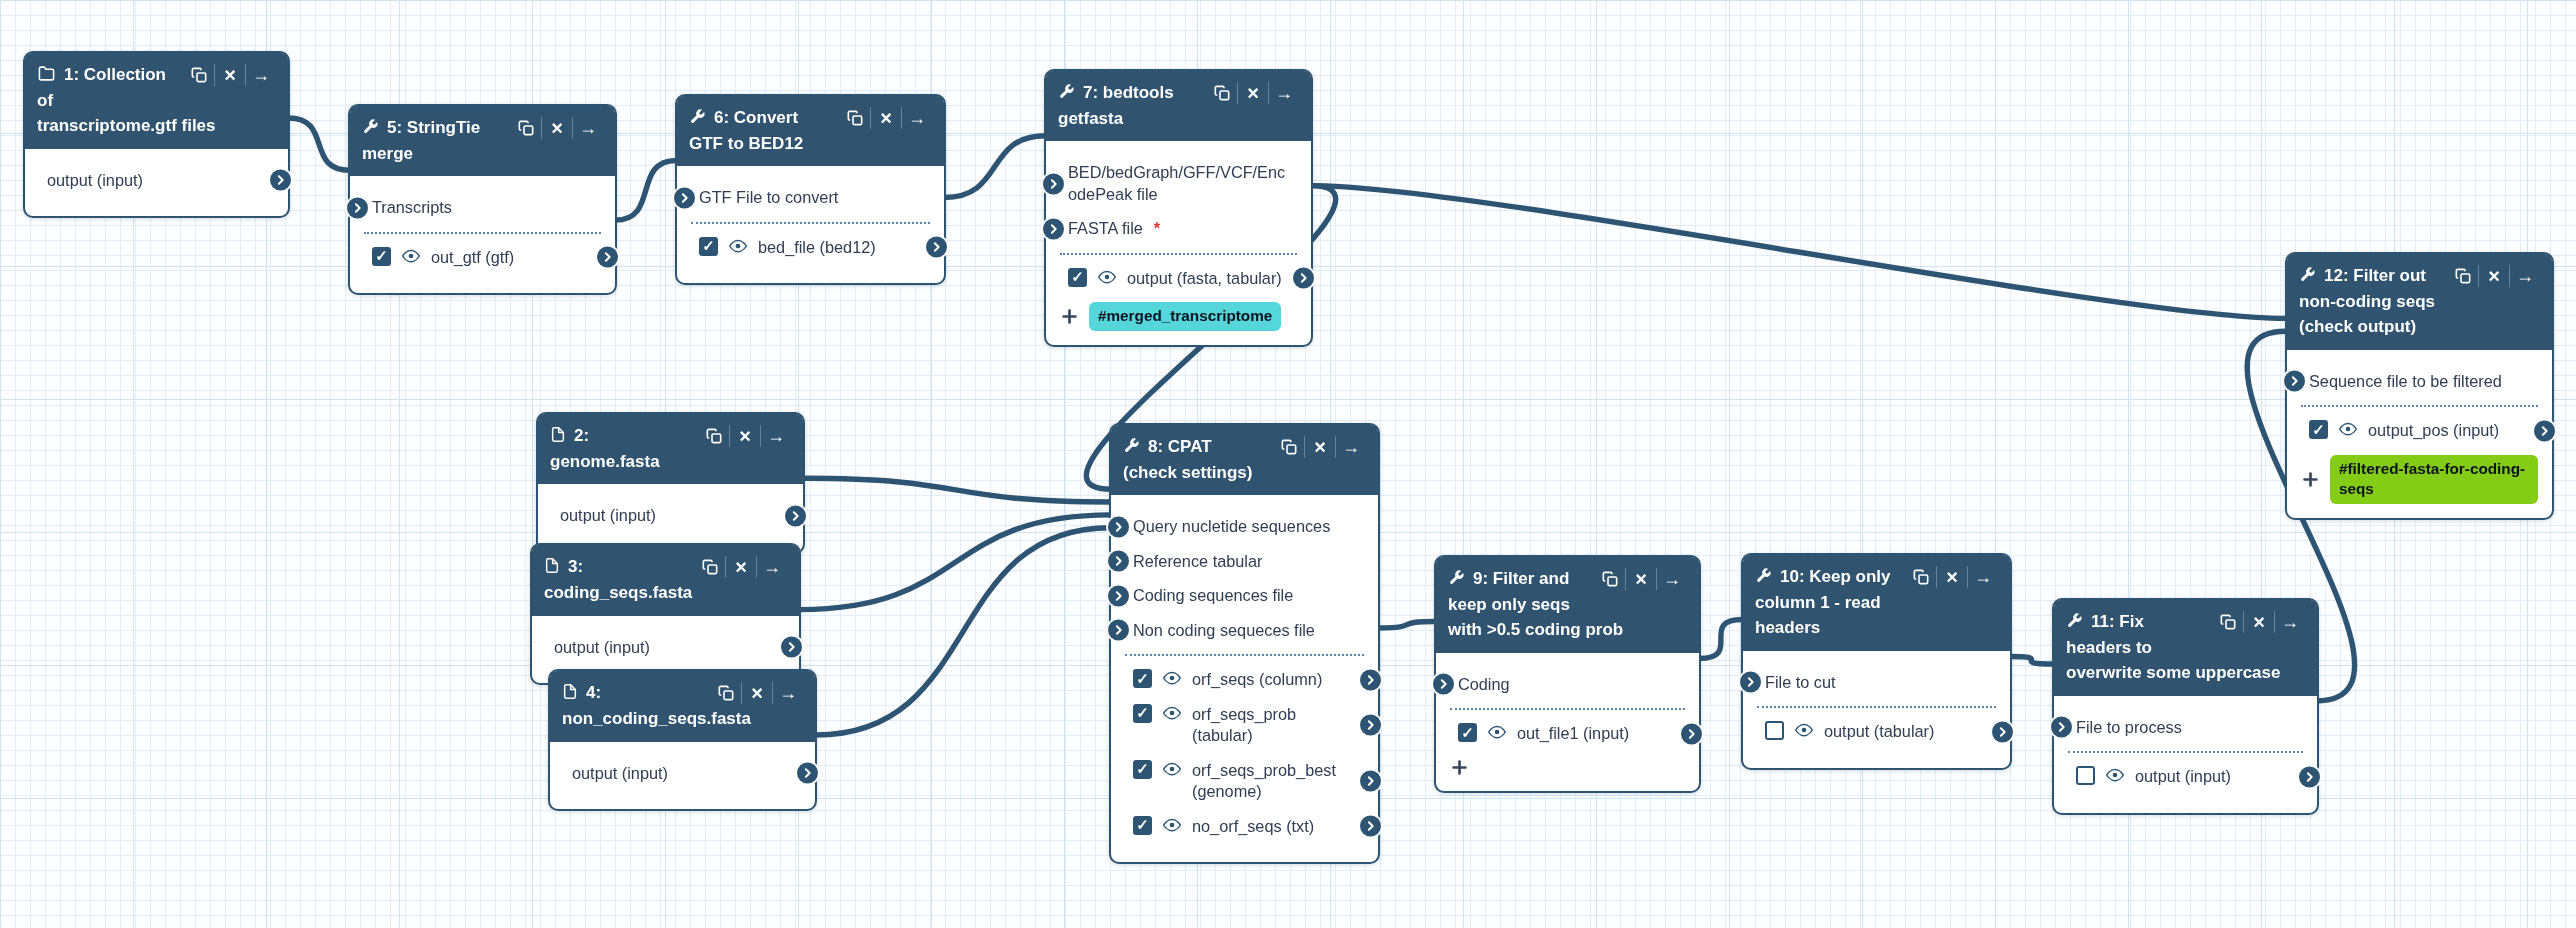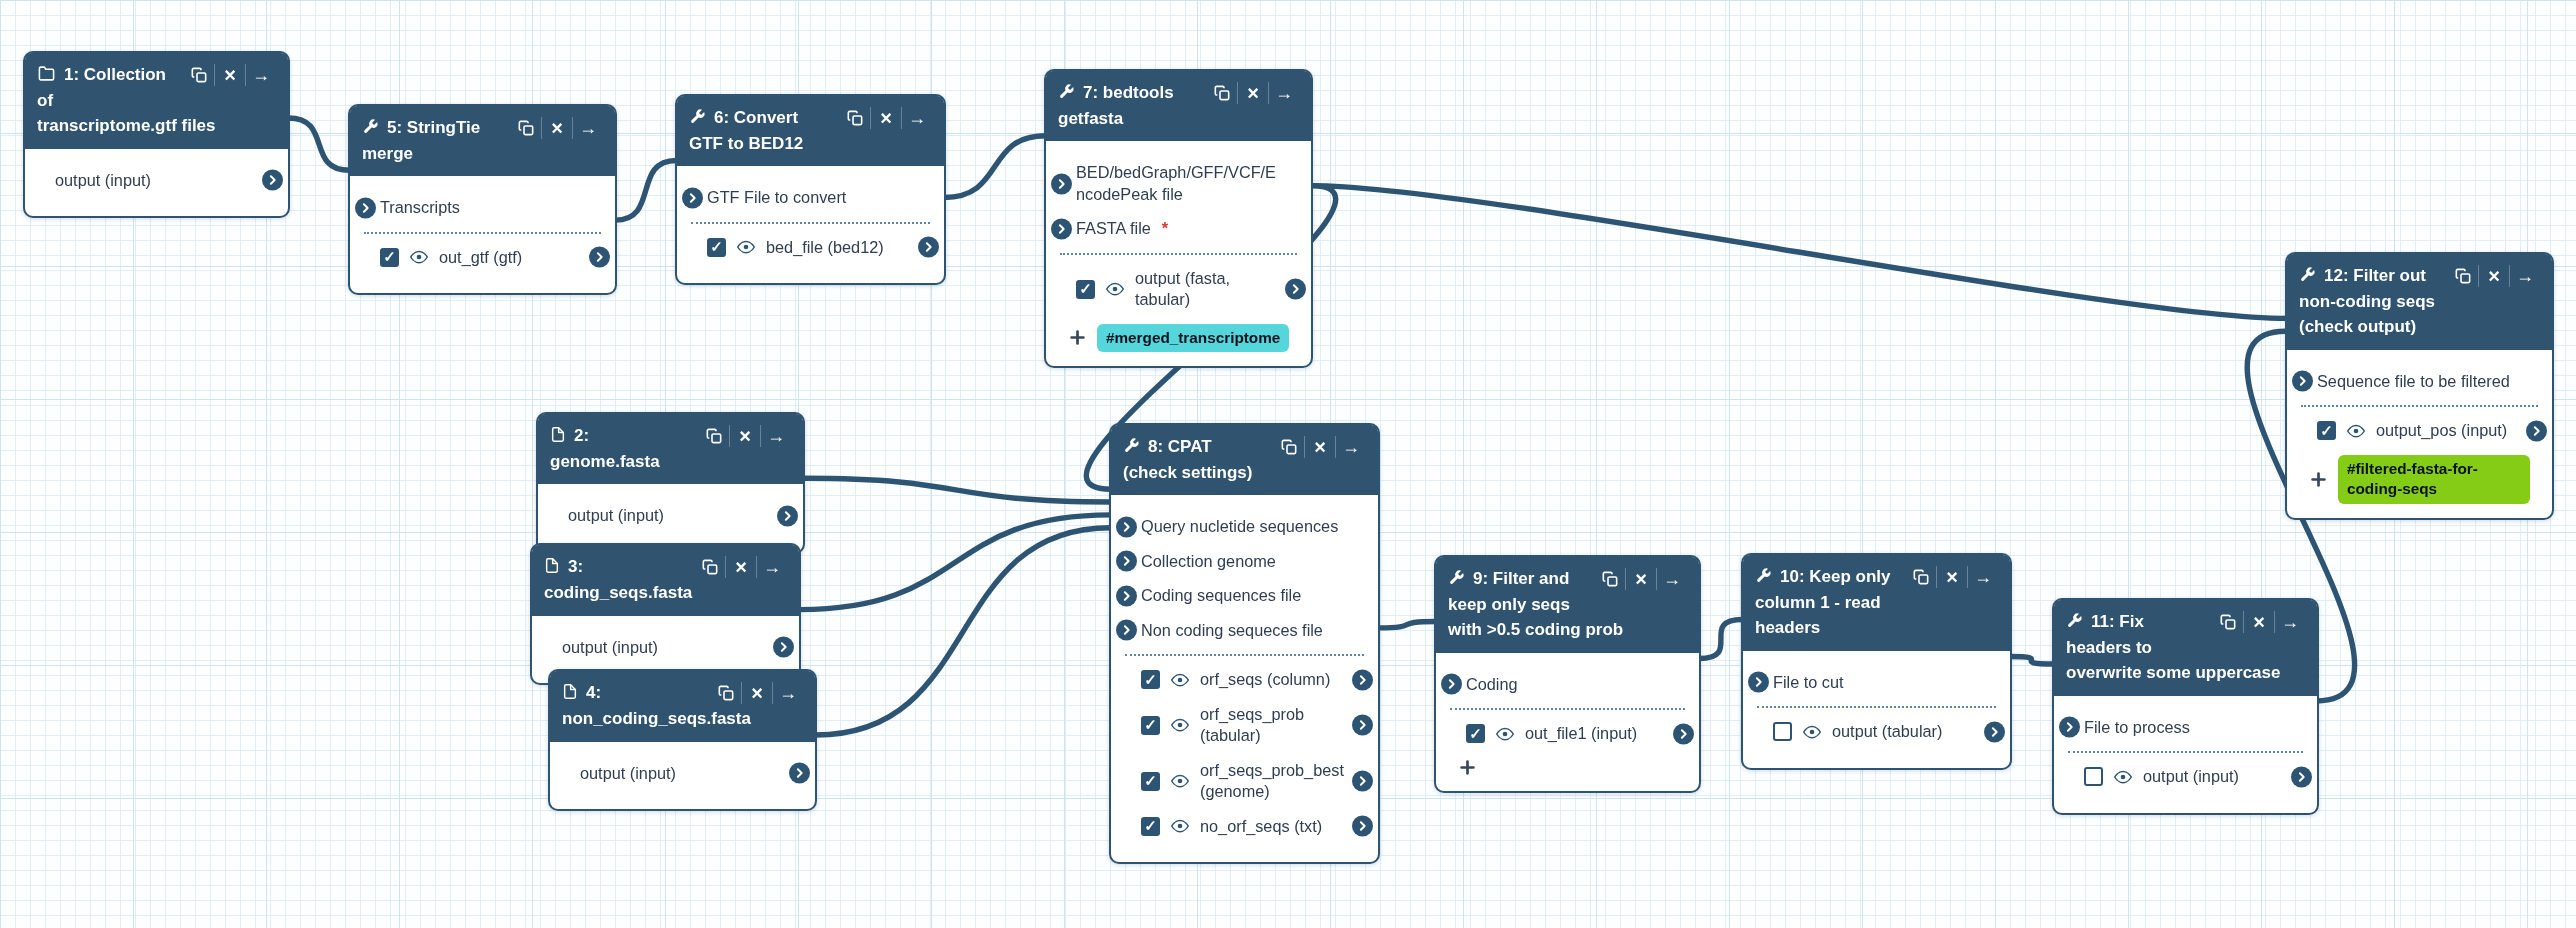--- a/index.html
+++ b/index.html
@@ -29,39 +29,39 @@
   .head{
     background:var(--header-bg); color:#fff; font-weight:bold; font-size:17px;
     line-height:1.5; padding:9px 12px 10px; border-radius:7px 7px 0 0; cursor:move;
   }
   .actions{float:right; display:flex; align-items:center; margin-left:8px; height:26px;}
   .actions .act{display:flex;align-items:center;justify-content:center;width:30px;height:22px;cursor:pointer;color:#fff;}
   .actions .act + .act{border-left:1px solid rgba(255,255,255,.28);}
   .actions .glyph{font-size:20px;font-weight:bold;line-height:1;}
   .t-icon{display:inline-block;vertical-align:-2px;margin-right:8px;}
   .body{padding:8px 14px 12px; font-size:16.3px; color:var(--body-text);}
-  .row{position:relative; margin:13px 16px; display:flex; align-items:center; gap:9px; line-height:1.32;}
+  .row{position:relative; margin:13px 8px; display:flex; align-items:flex-start; gap:9px; line-height:1.32;}
   .row .lbl{overflow-wrap:anywhere;}
   .req{color:var(--required); font-weight:bold; margin-left:2px;}
   .sep{border-top:2px dotted #5b84a8; margin:12px 0 10px; height:0;}
   .conn{
     position:absolute; width:21px; height:21px; border-radius:50%;
     background:var(--edge); box-shadow:0 0 0 2px rgba(255,255,255,.95);
     top:50%; transform:translateY(-50%);
     display:flex; align-items:center; justify-content:center; cursor:crosshair; z-index:3;
   }
   .conn.in{left:-25px;} .conn.out{right:-25px;}
   .cbx{
     width:19px; height:19px; flex:none; border:2px solid var(--node-border); border-radius:3px;
     background:#fff; display:flex; align-items:center; justify-content:center; cursor:pointer;
     font-size:15px; font-weight:bold; color:#fff; box-sizing:border-box;
   }
   .cbx.checked{background:var(--node-border);}
   .eye{flex:none; display:flex; cursor:pointer;}
-  .tag-row{position:relative; margin:6px 8px 2px; display:flex; align-items:center; gap:10px;}
+  .tag-row{position:relative; margin:6px 0 2px; display:flex; align-items:center; gap:10px;}
   .tag-row.clip{margin-right:-16px; overflow:hidden;}
   .tag-row.clip .chip{white-space:nowrap; flex:none;}
   .plus{flex:none; display:flex;}
   .chip{
     font-weight:bold; font-size:15.3px; color:#0b1320; padding:4px 9px;
     border-radius:6px; line-height:1.35; overflow-wrap:anywhere; cursor:text;
   }
 </style>
 </head>
 <body>
@@ -408,21 +408,21 @@
             </svg>
           </span>
           <span class="lbl">Query nucletide sequences</span>
         </div>
         <div class="row">
           <span class="conn in">
             <svg width="13" height="13" viewBox="0 0 24 24">
               <polyline points="9 5 16 12 9 19" fill="none" stroke="#fff" stroke-width="3.6" stroke-linecap="round" stroke-linejoin="round"></polyline>
             </svg>
           </span>
-          <span class="lbl">Collection genome</span>
+          <span class="lbl">Reference tabular</span>
         </div>
         <div class="row">
           <span class="conn in">
             <svg width="13" height="13" viewBox="0 0 24 24">
               <polyline points="9 5 16 12 9 19" fill="none" stroke="#fff" stroke-width="3.6" stroke-linecap="round" stroke-linejoin="round"></polyline>
             </svg>
           </span>
           <span class="lbl">Coding sequences file</span>
         </div>
         <div class="row">

